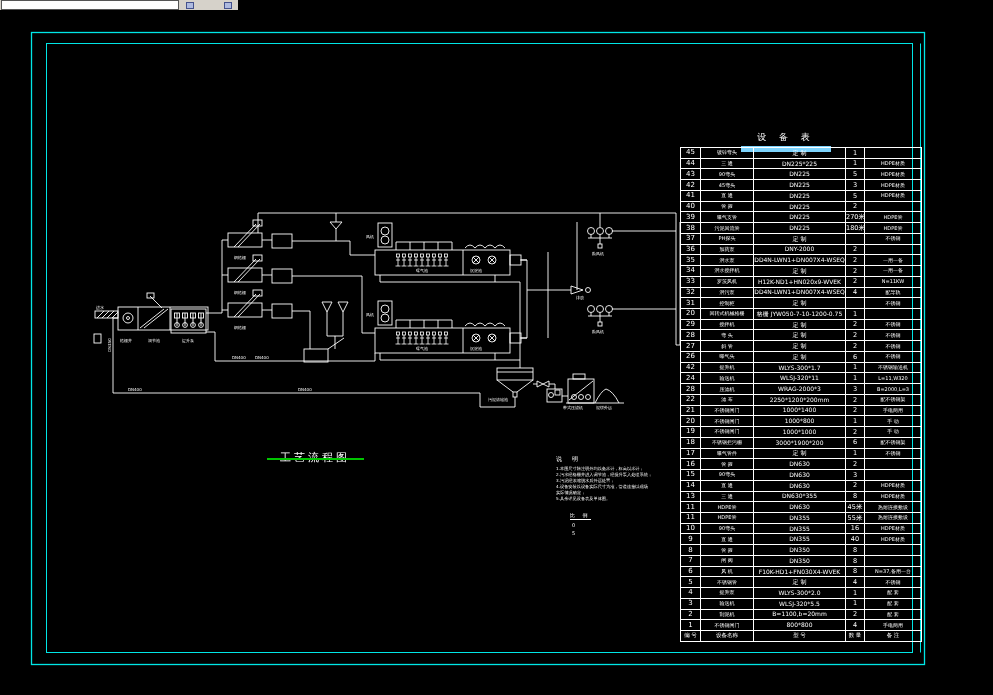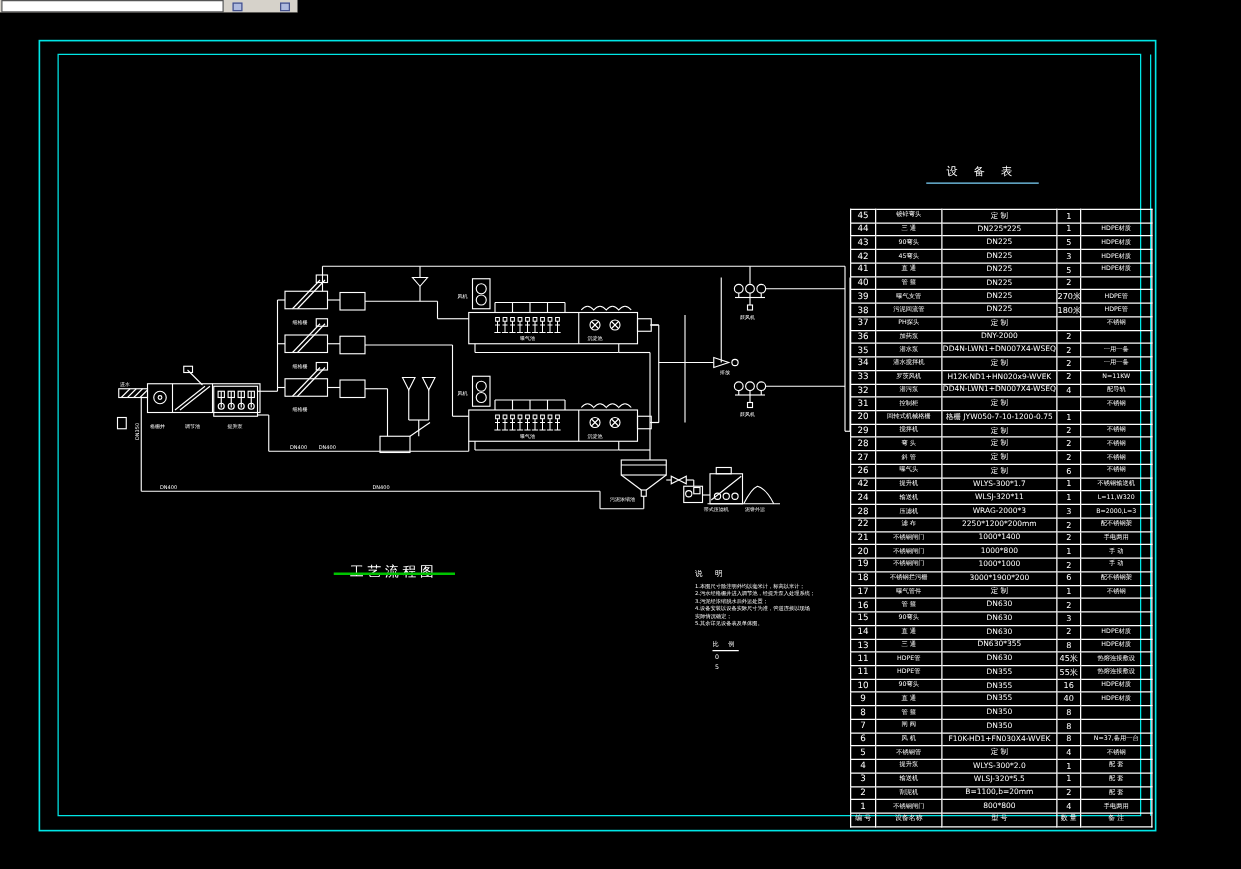--- a/index.html
+++ b/index.html
@@ -13,23 +13,23 @@
             border:1px solid #555;}
   .tb-btn{position:absolute;top:1px;width:14px;height:8px;background:#d6d2ca;}
   .tb-btn .glyph{display:block;width:6px;height:5px;margin:1px auto;
                  border:1px solid #44518c;background:#aebadf;}
   .b1{left:183px;} .b2{left:221px;}
   
   .canvas{position:absolute;left:0;top:10px;width:993px;height:685px;background:#000;}
   svg{position:absolute;left:0;top:0;}
   
   .eq-title{position:absolute;left:741px;top:121px;width:90px;text-align:center;
-            color:#fff;font-size:9px;letter-spacing:5px;border-bottom:1px solid #7dd3fc;
+            color:#fff;font-size:9px;letter-spacing:5px;border-bottom:6px solid #7dd3fc;
             padding-bottom:2px;white-space:nowrap;}
-  table.eq{position:absolute;left:680px;top:157px;border-collapse:collapse;
+  table.eq{position:absolute;left:680px;top:137px;border-collapse:collapse;
            table-layout:fixed;width:241px;}
   table.eq td{border:1px solid #fff;height:9.74px;padding:0;margin:0;overflow:hidden;
               white-space:nowrap;text-align:center;color:#fff;line-height:1;}
   td.c0{font-size:7px;} td.c1{font-size:5px;} td.c2{font-size:6px;}
   td.c3{font-size:6.5px;} td.c4{font-size:5px;}
   tr.hdr td{font-size:5.5px;}
   
   .dwg-title{position:absolute;left:280px;top:440px;color:#fff;font-size:11px;
              letter-spacing:3px;white-space:nowrap;}
   .dwg-underline{position:absolute;left:267px;top:448px;width:97px;height:2px;

